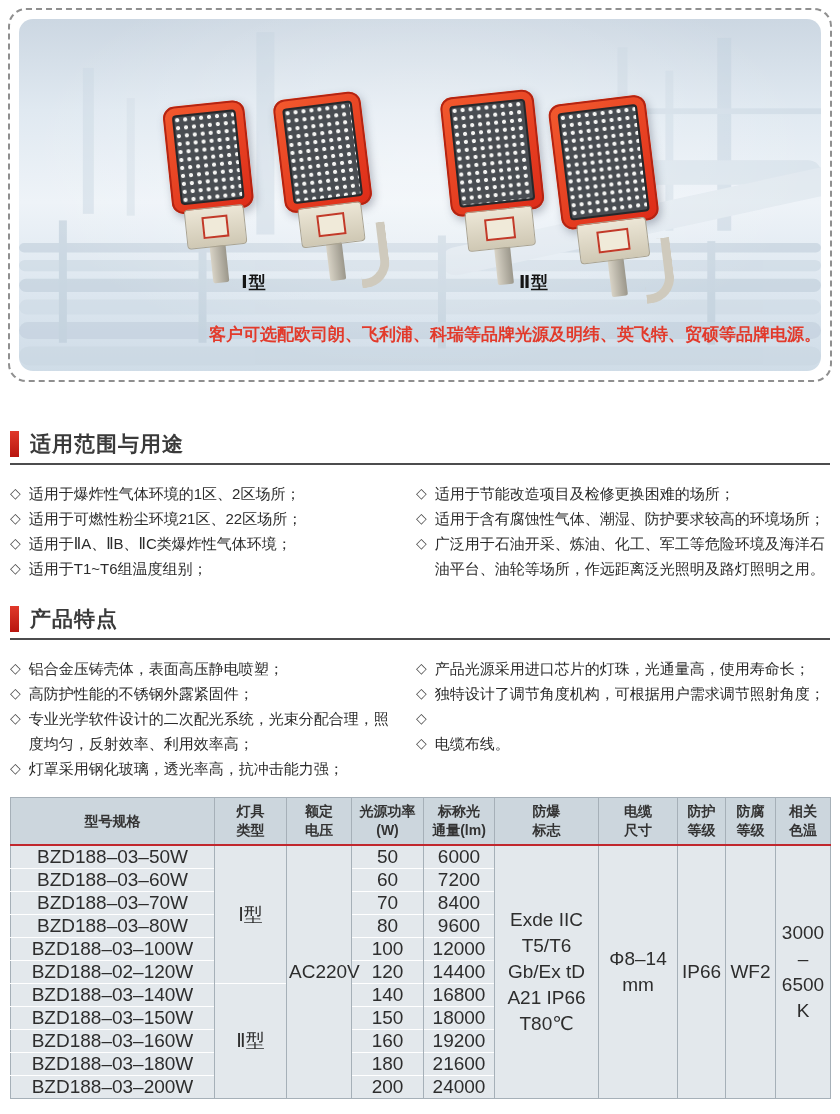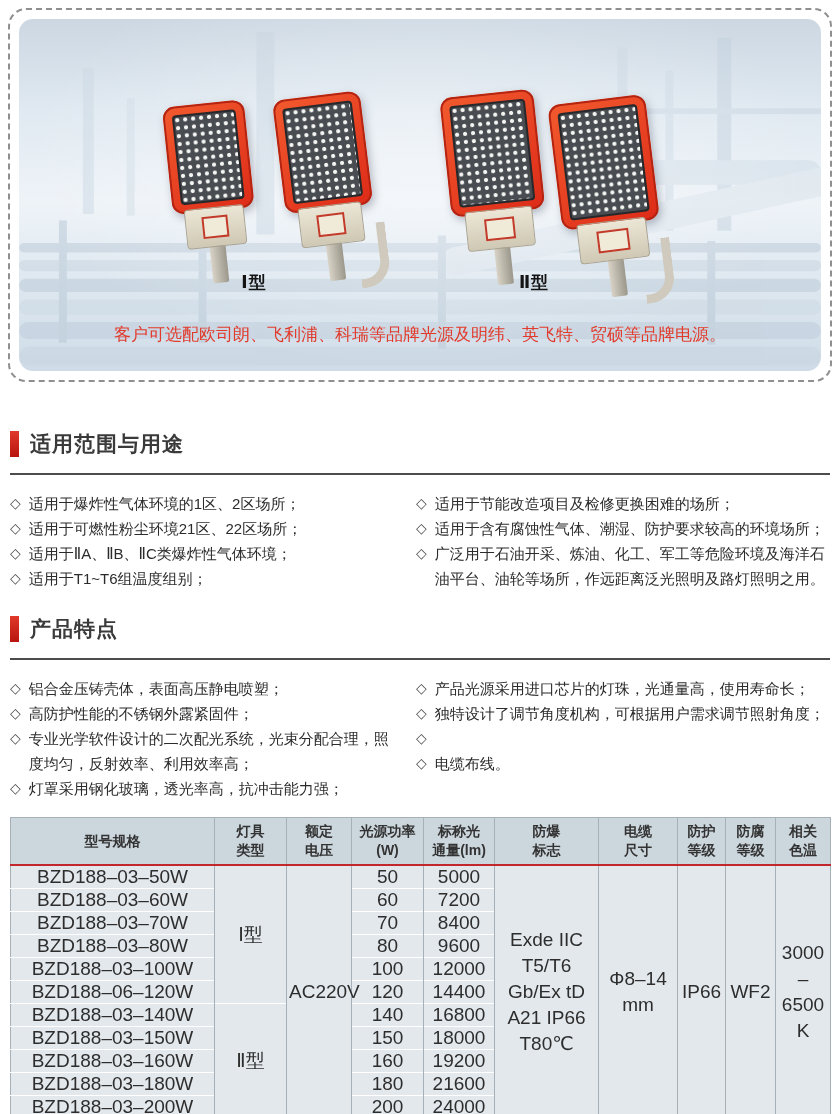--- a/index.html
+++ b/index.html
@@ -53,28 +53,28 @@
     position:absolute; right:-22px; top:58%; width:30px; height:64px;
     border-right:9px solid #cfcabd; border-bottom:9px solid #cfcabd;
     border-radius:0 0 26px 0; z-index:-1;
   }
   .type-label {
     position:absolute; top:252px; width:90px; text-align:center; z-index:6;
     font-size:17px; font-weight:bold; color:#141414; letter-spacing:1px;
   }
   .type-label.t1 { left:190px; } .type-label.t2 { left:470px; }
   .hero-caption {
-    position:absolute; top:304px; left:0; width:100%; text-align:center; z-index:6;
-    font-size:17px; font-weight:normal; color:#e23a2b;
+    position:absolute; top:304px; left:0; width:100%; text-align:right; z-index:6;
+    font-size:17px; font-weight:bold; color:#e23a2b;
   }
 
   
   .section { margin:0 10px; }
   .section.s1 { margin-top:48px; } .section.s2 { margin-top:24px; } .section.s3 { margin-top:10px; }
-  .section-head { display:flex; align-items:center; gap:11px; border-bottom:2px solid #4c4c4e; padding-bottom:15px; }
+  .section-head { display:flex; align-items:center; gap:11px; border-bottom:2px solid #4c4c4e; padding-bottom:5px; }
   .red-bar { width:9px; height:26px; background:linear-gradient(180deg,#e0392b,#b8150f); flex:0 0 auto; }
   .section-title { font-size:21px; font-weight:bold; color:#3a3a3a; letter-spacing:1px; }
 
   .bullets { display:grid; grid-template-columns:392px 1fr; column-gap:14px; margin-top:16px; }
   .bullet-item { display:flex; gap:8px; font-size:15px; line-height:25px; color:#2b2b2b; }
   .diamond { color:#4a4a4a; flex:0 0 auto; font-size:14px; }
 
   
   table.params {
     width:820px; margin:16px 0 0; border-collapse:collapse; table-layout:fixed;
@@ -291,21 +291,21 @@
             <th>相关
 色温</th>
           </tr>
         </thead>
       <tbody id="param-tbody">
           <tr>
             <td>BZD188–03–50W</td>
             <td rowspan="6">Ⅰ型</td>
             <td rowspan="11">AC220V</td>
             <td>50</td>
-            <td>5000</td>
+            <td>6000</td>
             <td class="multiline" rowspan="11">Exde IIC T5/T6
 Gb/Ex tD
 A21 IP66
 T80℃</td>
             <td class="multiline" rowspan="11">Φ8–14
 mm</td>
             <td rowspan="11">IP66</td>
             <td rowspan="11">WF2</td>
             <td class="multiline" rowspan="11">3000
 –
@@ -326,21 +326,21 @@
             <td>BZD188–03–80W</td>
             <td>80</td>
             <td>9600</td>
           </tr>
           <tr>
             <td>BZD188–03–100W</td>
             <td>100</td>
             <td>12000</td>
           </tr>
           <tr>
-            <td>BZD188–06–120W</td>
+            <td>BZD188–02–120W</td>
             <td>120</td>
             <td>14400</td>
           </tr>
           <tr>
             <td>BZD188–03–140W</td>
             <td rowspan="5">Ⅱ型</td>
             <td>140</td>
             <td>16800</td>
           </tr>
           <tr>

